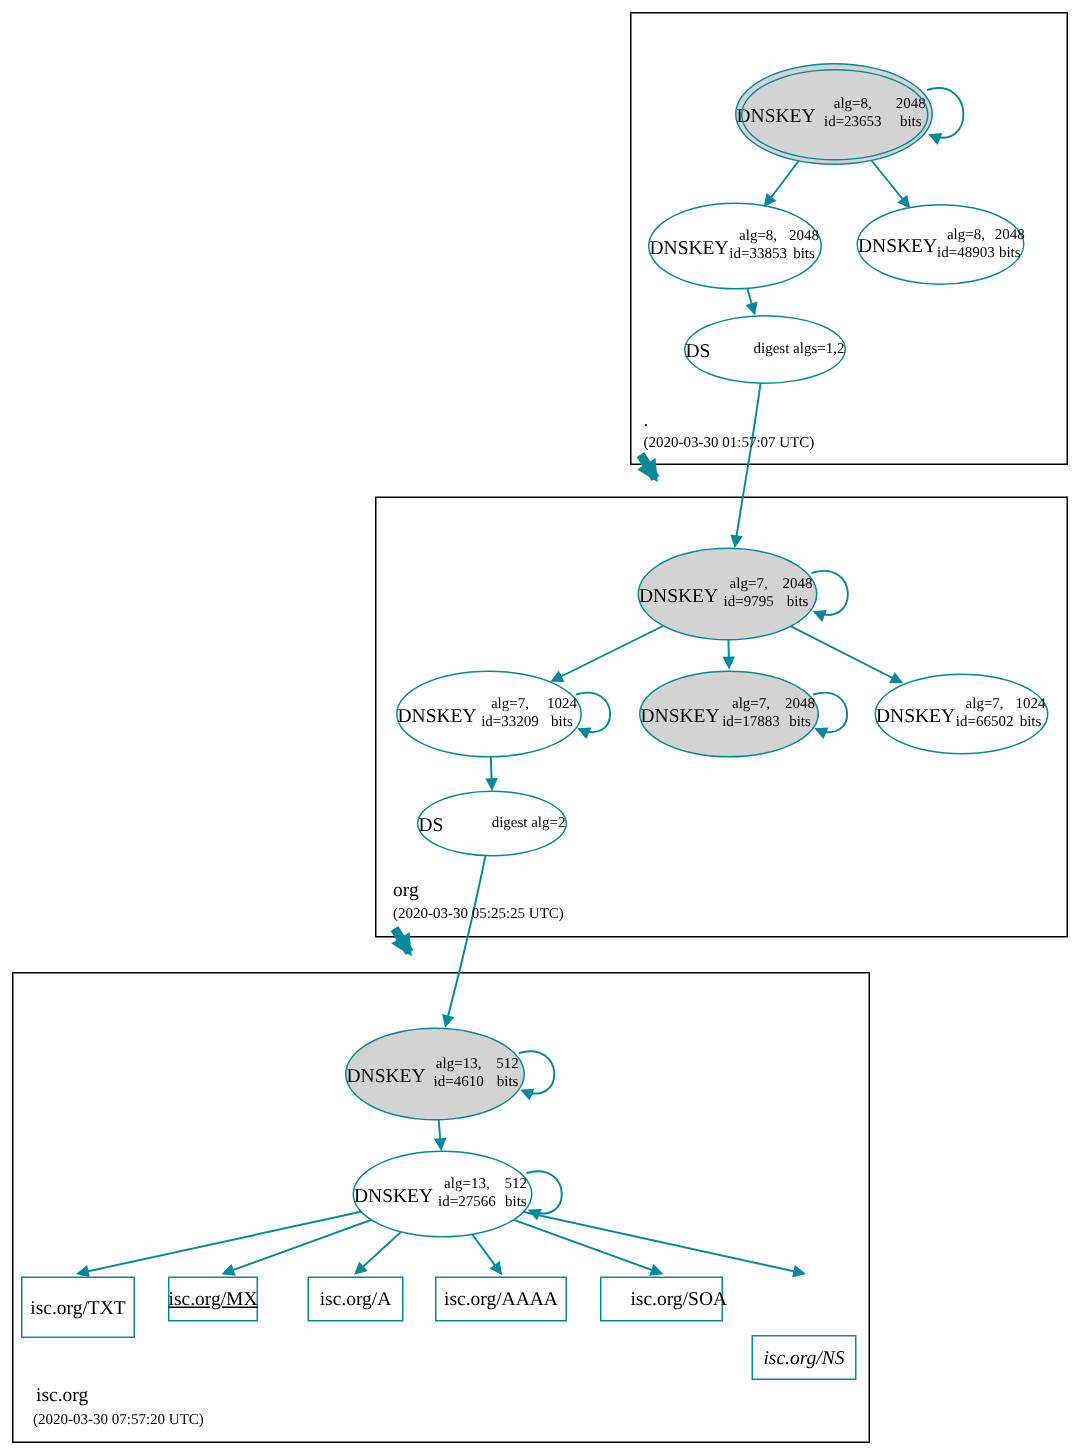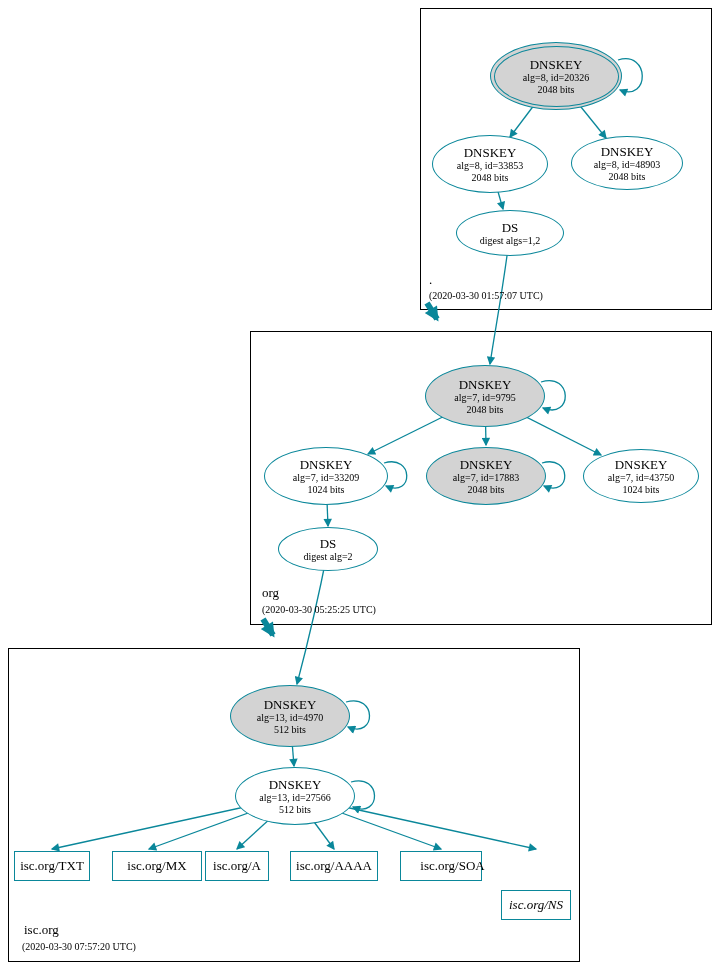--- a/index.html
+++ b/index.html
@@ -10,21 +10,21 @@
   #stage{
     position:relative;width:720px;height:970px;background:#fff;overflow:hidden;
     font-family:"Liberation Serif","DejaVu Serif",serif;color:#000;
   }
   .zone-box{position:absolute;border:1px solid #000;background:transparent;z-index:1;box-sizing:border-box;}
   svg.edges{position:absolute;left:0;top:0;z-index:2;}
   .edge{fill:none;stroke:var(--teal);stroke-width:1.3px;}
   .edge.thick{stroke-width:6px;}
   marker path{fill:var(--teal);}
   .node{
-    position:absolute;display:flex;flex-direction:column;align-items:center;justify-content:center;
+    position:absolute;display:flex;flex-direction:row;align-items:center;justify-content:space-between;
     text-align:center;border:1.3px solid var(--teal);background:#fff;border-radius:50%;
     box-sizing:border-box;z-index:3;
   }
   .node.gray{background:var(--gray-fill);}
   .node.double::after{
     content:'';position:absolute;inset:2.5px;border:1.3px solid var(--teal);
     border-radius:50%;pointer-events:none;
   }
   .node .t{font-size:13px;line-height:15px;}
   .node .d{font-size:10px;line-height:12px;}
@@ -81,21 +81,21 @@
     <path class="edge" d="M 295,796 L 52,849" marker-end="url(#arr)"></path>
     <path class="edge" d="M 295,796 L 149,849" marker-end="url(#arr)"></path>
     <path class="edge" d="M 295,796 L 237,849" marker-end="url(#arr)"></path>
     <path class="edge" d="M 295,796 L 334,849" marker-end="url(#arr)"></path>
     <path class="edge" d="M 295,796 L 441,849" marker-end="url(#arr)"></path>
     <path class="edge" d="M 295,796 L 536,849" marker-end="url(#arr)"></path>
   </svg>
 
   <div class="node gray double" style="left:490px;top:42px;width:132px;height:68px;">
     <div class="t">DNSKEY</div>
-    <div class="d">alg=8, id=20326</div>
+    <div class="d">alg=8, id=23653</div>
     <div class="d">2048 bits</div>
   </div>
   <div class="node" style="left:432px;top:135px;width:116px;height:58px;">
     <div class="t">DNSKEY</div>
     <div class="d">alg=8, id=33853</div>
     <div class="d">2048 bits</div>
   </div>
   <div class="node" style="left:571px;top:136px;width:112px;height:54px;">
     <div class="t">DNSKEY</div>
     <div class="d">alg=8, id=48903</div>
@@ -118,43 +118,43 @@
     <div class="d">alg=7, id=33209</div>
     <div class="d">1024 bits</div>
   </div>
   <div class="node gray" style="left:426px;top:447px;width:120px;height:58px;">
     <div class="t">DNSKEY</div>
     <div class="d">alg=7, id=17883</div>
     <div class="d">2048 bits</div>
   </div>
   <div class="node" style="left:583px;top:449px;width:116px;height:54px;">
     <div class="t">DNSKEY</div>
-    <div class="d">alg=7, id=43750</div>
+    <div class="d">alg=7, id=66502</div>
     <div class="d">1024 bits</div>
   </div>
   <div class="node" style="left:278px;top:527px;width:100px;height:44px;">
     <div class="t">DS</div>
     <div class="d">digest alg=2</div>
   </div>
   <div class="zone-label" style="left:262px;top:585px;">org</div>
   <div class="zone-ts" style="left:262px;top:603px;">(2020-03-30 05:25:25 UTC)</div>
 
   <div class="node gray" style="left:230px;top:685px;width:120px;height:62px;">
     <div class="t">DNSKEY</div>
-    <div class="d">alg=13, id=4970</div>
+    <div class="d">alg=13, id=4610</div>
     <div class="d">512 bits</div>
   </div>
   <div class="node" style="left:235px;top:767px;width:120px;height:58px;">
     <div class="t">DNSKEY</div>
     <div class="d">alg=13, id=27566</div>
     <div class="d">512 bits</div>
   </div>
 
-  <div class="rrset" style="left:14px;top:851px;width:76px;height:30px;">isc.org/TXT</div>
-  <div class="rrset" style="left:112px;top:851px;width:90px;height:30px;">isc.org/MX</div>
+  <div class="rrset" style="left:14px;top:851px;width:76px;height:41px;">isc.org/TXT</div>
+  <div class="rrset" style="left:112px;top:851px;width:60px;height:30px;text-decoration:underline;">isc.org/MX</div>
   <div class="rrset" style="left:205px;top:851px;width:64px;height:30px;">isc.org/A</div>
   <div class="rrset" style="left:290px;top:851px;width:88px;height:30px;">isc.org/AAAA</div>
   <div class="rrset" style="left:400px;top:851px;width:82px;height:30px;padding-left:23px;">isc.org/SOA</div>
   <div class="rrset" style="left:501px;top:890px;width:70px;height:30px;font-style:italic;">isc.org/NS</div>
 
   <div class="zone-label" style="left:24px;top:922px;">isc.org</div>
   <div class="zone-ts" style="left:22px;top:940px;">(2020-03-30 07:57:20 UTC)</div>
 
 </div>
 

